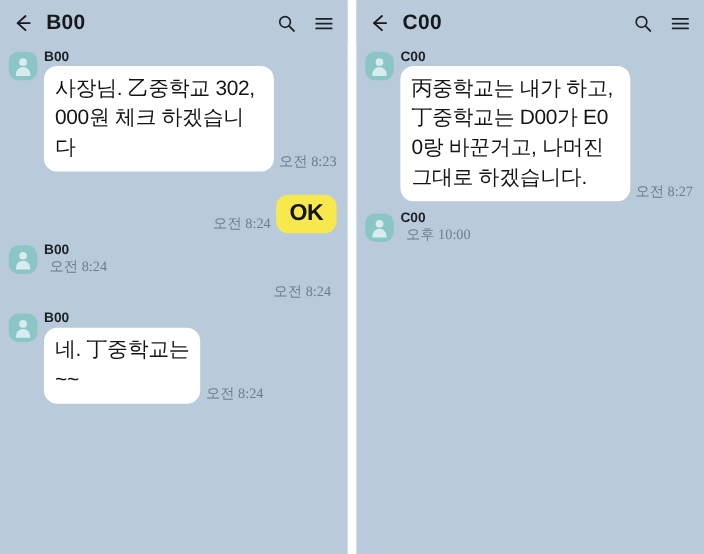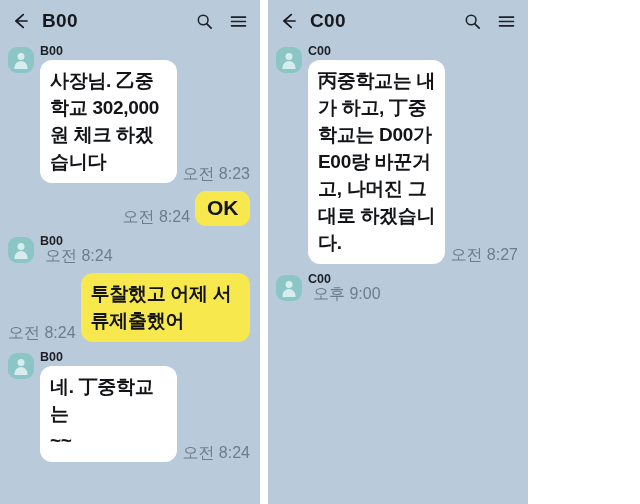--- a/index.html
+++ b/index.html
@@ -16,21 +16,21 @@
 
   #app {
     width: 640px;
     height: 504px;
     display: flex;
     background: #ffffff;
     box-sizing: border-box;
   }
 
   .panel {
-    width: 260px;
+    width: 316px;
     height: 504px;
     background: #b9cada;
     position: relative;
     overflow: hidden;
     box-sizing: border-box;
     display: flex;
     flex-direction: column;
   }
   .panel.left  { margin-right: 4px; padding-top: 2px; }
   .panel.right { margin-left: 4px;  padding-top: 2px; }
@@ -145,39 +145,40 @@
     border-radius: 12px;
     padding: 7px 10px 8px 10px;
     font-size: 19px;
     line-height: 27px;
     color: #121417;
     letter-spacing: -0.3px;
     max-width: 215px;
     word-break: break-all;
     white-space: pre-wrap;
     box-sizing: border-box;
-    font-weight: bold;
   }
   .bubble.yellow {
     background: #f7e84e;
     font-weight: bold;
   }
   .bubble.ok {
     padding: 4px 12px 5px 12px;
     font-size: 21px;
     line-height: 26px;
     border-radius: 11px;
+    margin-top: 13px;
   }
 
   .time {
-    font-size: 16px;
+    font-size: 13px;
     color: #6f7c8c;
     white-space: nowrap;
     line-height: 12px;
     padding-bottom: 3px;
+    font-family: Liberation Serif, serif;
   }
   .time.after  { margin-left: 5px; }
   .time.before { margin-right: 5px; }
 </style>
 </head>
 <body>
 
 <div id="app">
 
   <div class="panel left">
@@ -235,21 +236,20 @@
             <div class="bubble-line">
               <div class="time after">오전 8:24</div>
             </div>
           </div>
         </div>
       </div>
 
       <div class="msg-group">
         <div class="bubble-line out">
           <div class="time before">오전 8:24</div>
-          <div class="bubble yellow">투찰했고 어제 서류제출했어</div>
         </div>
       </div>
 
       <div class="msg-group">
         <div class="msg-row-in">
           <div class="avatar"></div>
           <div class="bubble-col">
             <div class="sender-name">B00</div>
             <div class="bubble-line">
               <div class="bubble">네. 丁중학교는
@@ -302,21 +302,21 @@
           </div>
         </div>
       </div>
 
       <div class="msg-group">
         <div class="msg-row-in">
           <div class="avatar"></div>
           <div class="bubble-col">
             <div class="sender-name">C00</div>
             <div class="bubble-line">
-              <div class="time after">오후 9:00</div>
+              <div class="time after">오후 10:00</div>
             </div>
           </div>
         </div>
       </div>
 
     </div>
   </div>
 
 </div>
 

